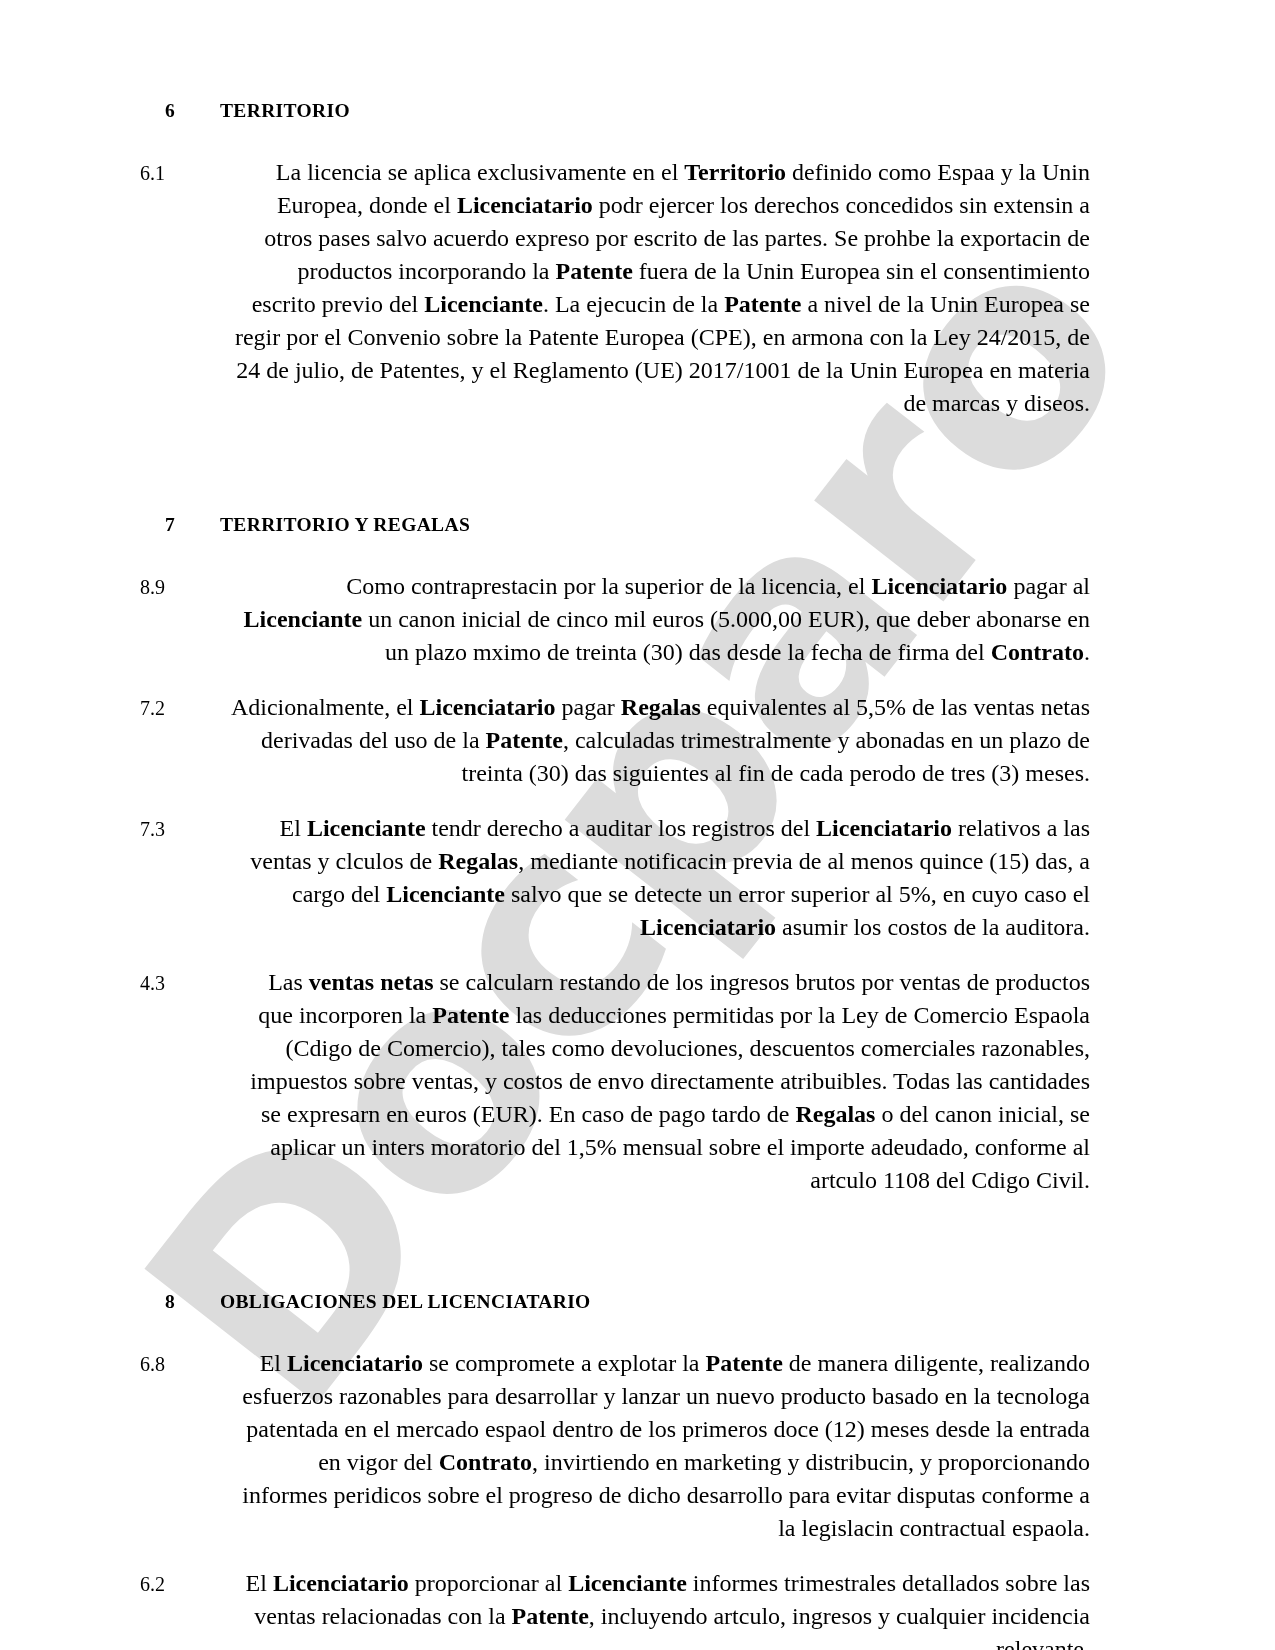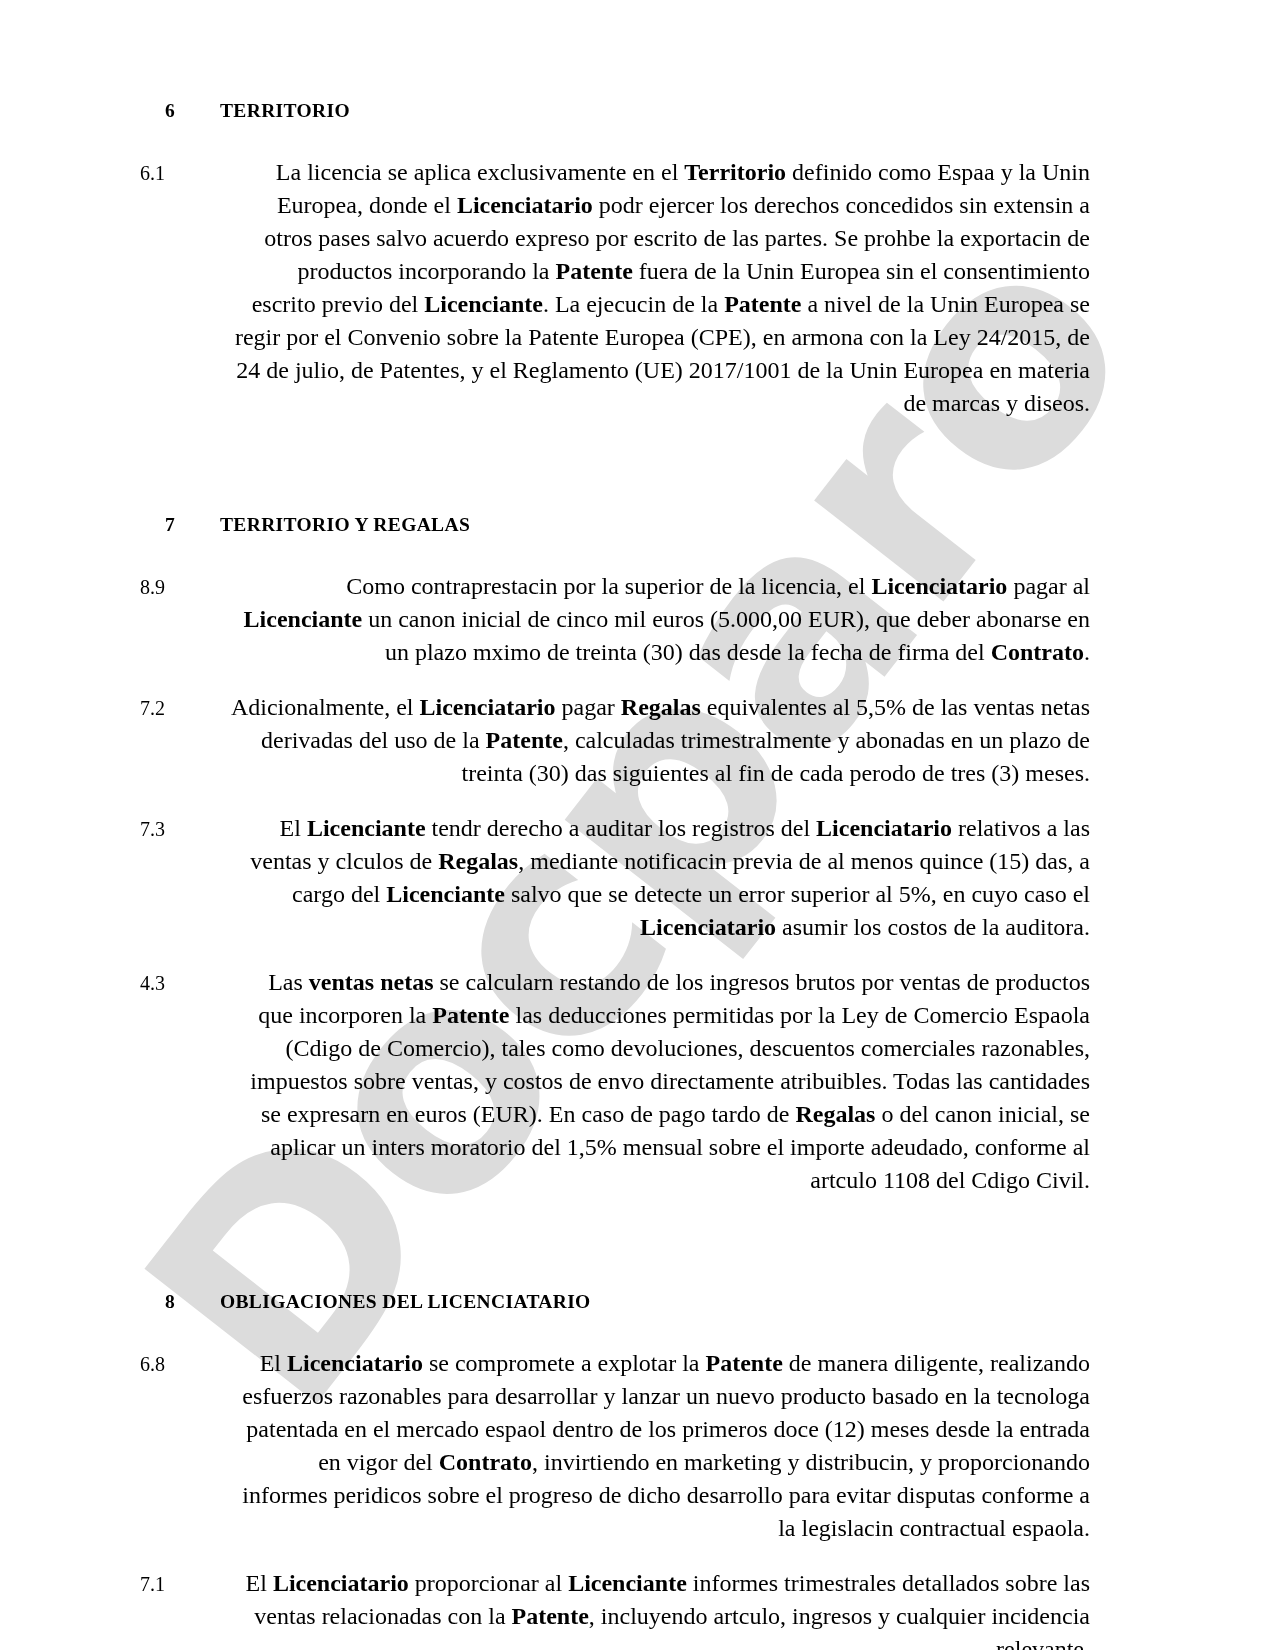--- a/index.html
+++ b/index.html
@@ -136,18 +136,18 @@
       <div class="gap-xl"></div>
       <div class="heading">
         <span class="num">8</span>
         <span class="title">OBLIGACIONES DEL LICENCIATARIO</span>
       </div>
       <div class="clause">
         <span class="num">6.8</span>
         <span class="body"><span>El </span><b>Licenciatario</b><span> se compromete a explotar la </span><b>Patente</b><span> de manera diligente, realizando esfuerzos razonables para desarrollar y lanzar un nuevo producto basado en la tecnologa patentada en el mercado espaol dentro de los primeros doce (12) meses desde la entrada en vigor del </span><b>Contrato</b><span>, invirtiendo en marketing y distribucin, y proporcionando informes peridicos sobre el progreso de dicho desarrollo para evitar disputas conforme a la legislacin contractual espaola.</span></span>
       </div>
       <div class="clause">
-        <span class="num">7.1</span>
+        <span class="num">6.2</span>
         <span class="body"><span>El </span><b>Licenciatario</b><span> proporcionar al </span><b>Licenciante</b><span> informes trimestrales detallados sobre las ventas relacionadas con la </span><b>Patente</b><span>, incluyendo artculo, ingresos y cualquier incidencia relevante.</span></span>
       </div>
     </div>
 
 </div>
 
 </body></html>

